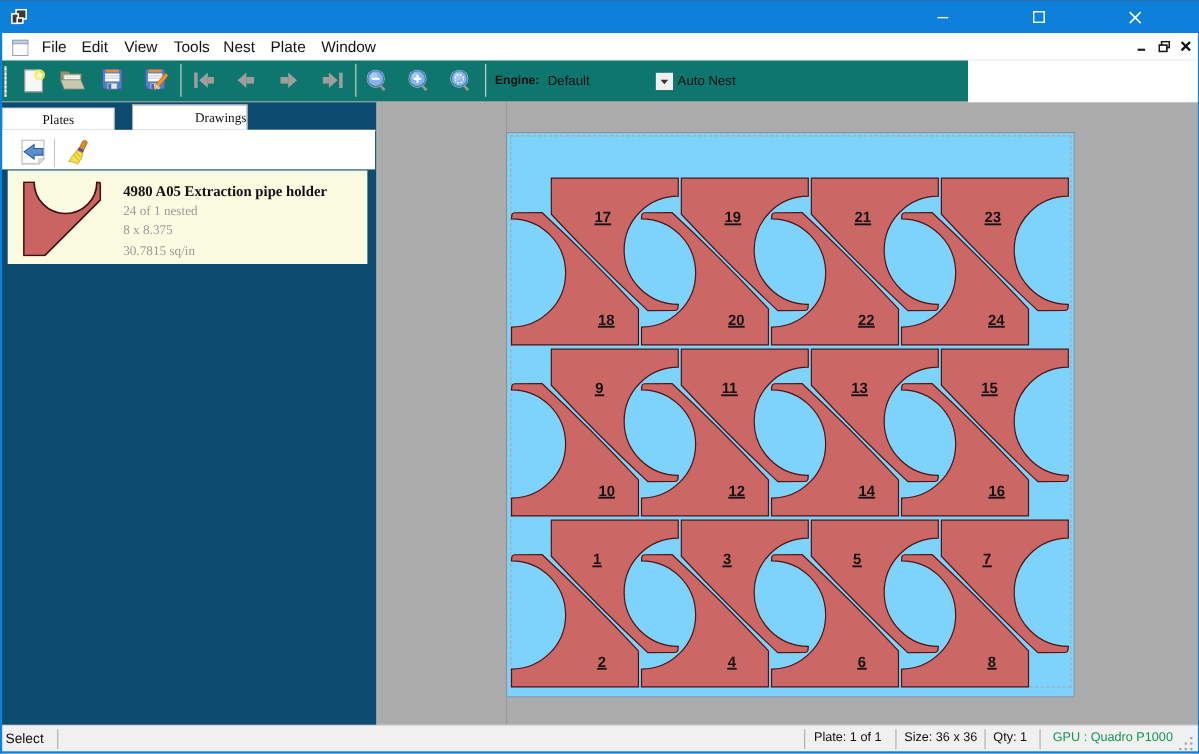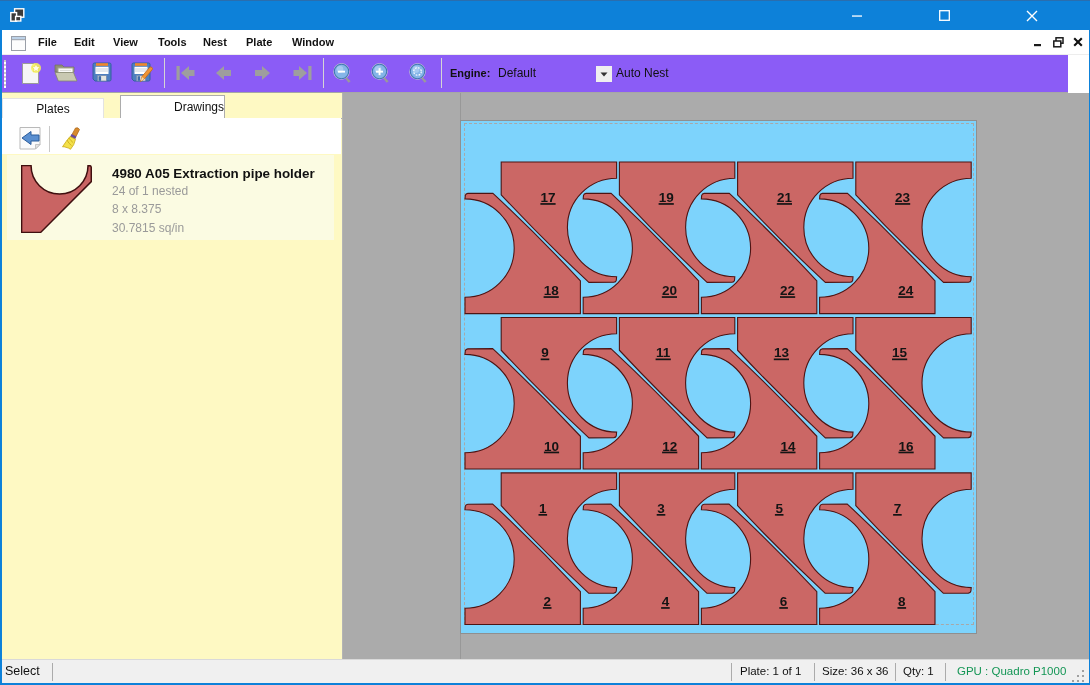--- a/index.html
+++ b/index.html
@@ -2,29 +2,29 @@
 <html><head><meta charset="utf-8">
 <style>
   html,body { margin:0; padding:0; width:1090px; height:685px; overflow:hidden;
     font-family:"Liberation Sans", sans-serif; }
   .abs { position:absolute; }
   #titlebar { left:0; top:0; width:1090px; height:30px; background:#0D81D9; border-top:1px solid #2A6EAE; box-sizing:border-box; }
   #titlebar .t { position:absolute; left:31px; top:0; line-height:30px;
     color:#FFFFFF; font-size:12px; }
   #menubar { left:0; top:30px; width:1090px; height:24px; background:#FFFFFF;
     border-bottom:1px solid #EDEDED; }
-  .mi { position:absolute; top:0; height:24px; line-height:24px; font-size:11px; color:#111;font-weight:bold; }
-  #toolbar { left:0; top:55px; width:1068px; height:37px; background:#8b5cf6;
+  .mi { position:absolute; top:0; height:24px; line-height:24px; font-size:14px; color:#111; }
+  #toolbar { left:0; top:55px; width:880px; height:37px; background:#0f766e;
     border-bottom:1px solid #A6A6A6; }
   .tsep { position:absolute; top:3px; height:30px; width:1px; background:#D5D5D5; }
   #grip { position:absolute; left:4px; top:5px; height:28px; width:2px;
     background:repeating-linear-gradient(#C8C8C8 0 2px, #fff 2px 4px); }
   .tlab { position:absolute; top:0; height:36px; line-height:36px; font-size:12px; color:#111; }
-  #panel { left:0; top:93px; width:342px; height:566px; background:#fef9c3;
-    border-right:1px solid #B4B4B4; }
+  #panel { left:0; top:93px; width:342px; height:566px; background:#0c4a6e;
+    border-right:1px solid #B4B4B4;font-family:Liberation Serif, serif; }
   .tabline { position:absolute; top:25px; height:1px; background:#ACACAC; }
   #tab1 { position:absolute; left:2px; top:5px; width:100px; height:19px;
     background:#FFFFFF; border:1px solid #E3E3E3; border-bottom:none;
     font-size:12px; text-align:center; line-height:20px; color:#111; }
   #tab2 { position:absolute; left:120px; top:2px; width:103px; height:22px;
     background:#FFFFFF; border:1px solid #ACACAC; border-bottom:none;
     font-size:12px; text-align:right; line-height:23px; color:#111; }
   #minitb { position:absolute; left:0; top:25px; width:341px; height:36px; background:#FFF; }
   #item { position:absolute; left:7px; top:61.6px; width:327px; height:85px; background:#FBFBE2; }
   #item .ti { position:absolute; left:105px; top:11px; font-size:13.4px; font-weight:bold; color:#111; }

